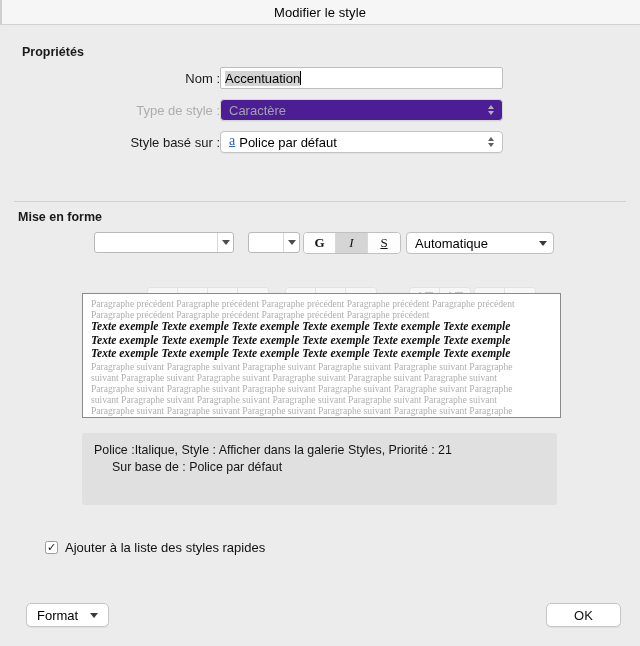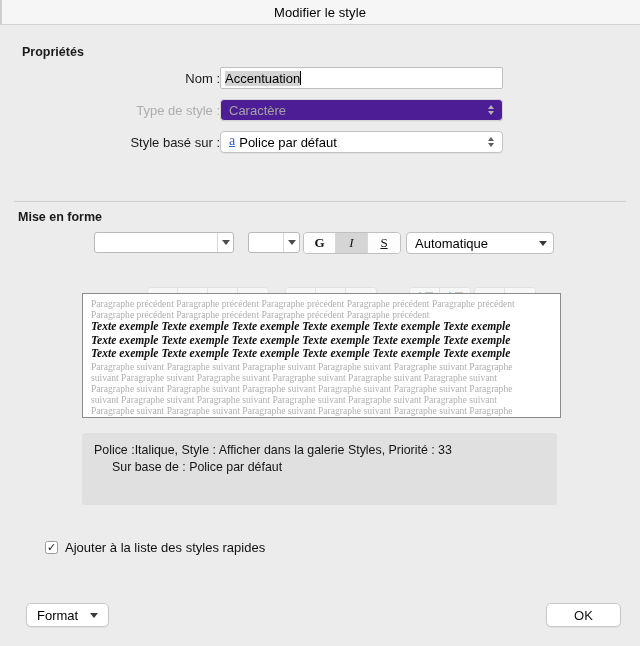--- a/index.html
+++ b/index.html
@@ -543,21 +543,21 @@
     <div class="sampleline">Texte exemple Texte exemple Texte exemple Texte exemple Texte exemple Texte exemple</div>
     <div class="nextline">Paragraphe suivant Paragraphe suivant Paragraphe suivant Paragraphe suivant Paragraphe suivant Paragraphe</div>
     <div class="nextline">suivant Paragraphe suivant Paragraphe suivant Paragraphe suivant Paragraphe suivant Paragraphe suivant</div>
     <div class="nextline">Paragraphe suivant Paragraphe suivant Paragraphe suivant Paragraphe suivant Paragraphe suivant Paragraphe</div>
     <div class="nextline">suivant Paragraphe suivant Paragraphe suivant Paragraphe suivant Paragraphe suivant Paragraphe suivant</div>
     <div class="nextline">Paragraphe suivant Paragraphe suivant Paragraphe suivant Paragraphe suivant Paragraphe suivant Paragraphe</div>
     <div class="nextline">suivant Paragraphe suivant Paragraphe suivant Paragraphe suivant Paragraphe suivant Paragraphe suivant</div>
   </div>
 
   <div id="descbox" style="left:82px; top:408px; width:475px; height:72px;">
-    <div>Police :Italique, Style : Afficher dans la galerie Styles, Priorité : 33</div>
+    <div>Police :Italique, Style : Afficher dans la galerie Styles, Priorité : 21</div>
     <div class="l2">Sur base de : Police par défaut</div>
   </div>
 
   <div class="cbrow" style="left:45px; top:515px;">
     <span class="cbox checked">
         <span class="tick">✓</span>
       </span>
     <span>Ajouter à la liste des styles rapides</span>
   </div>
 

